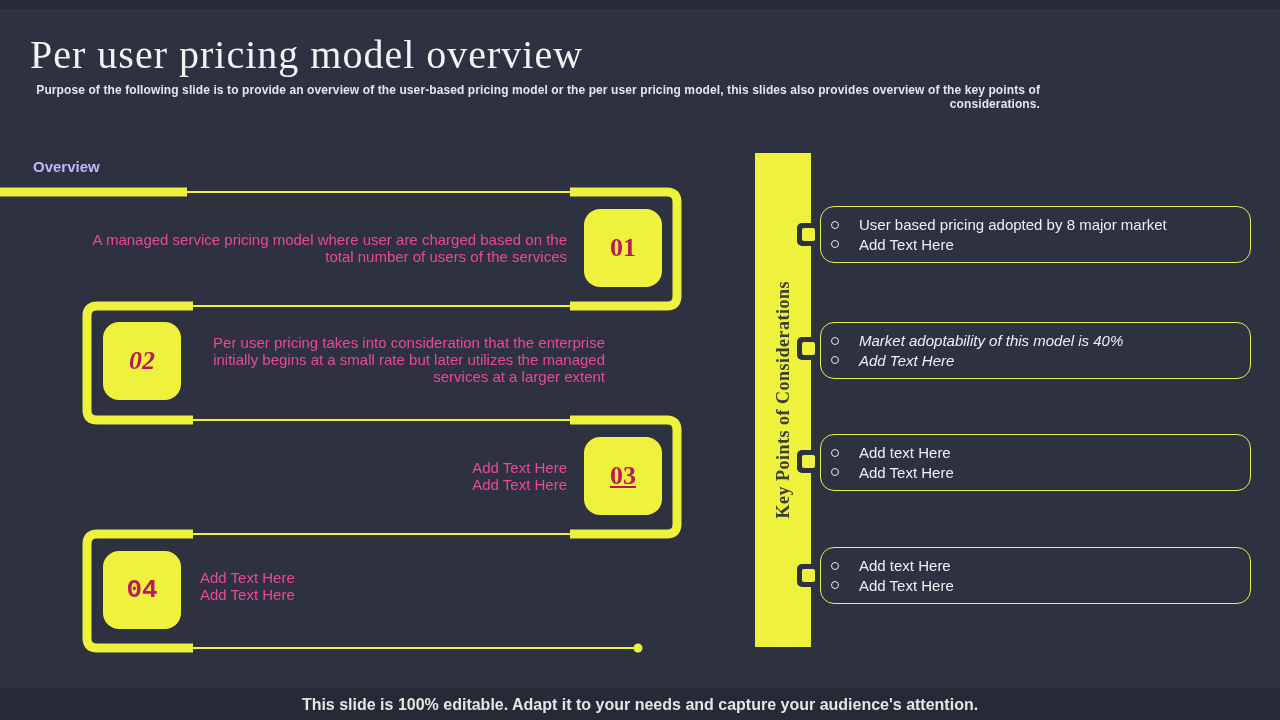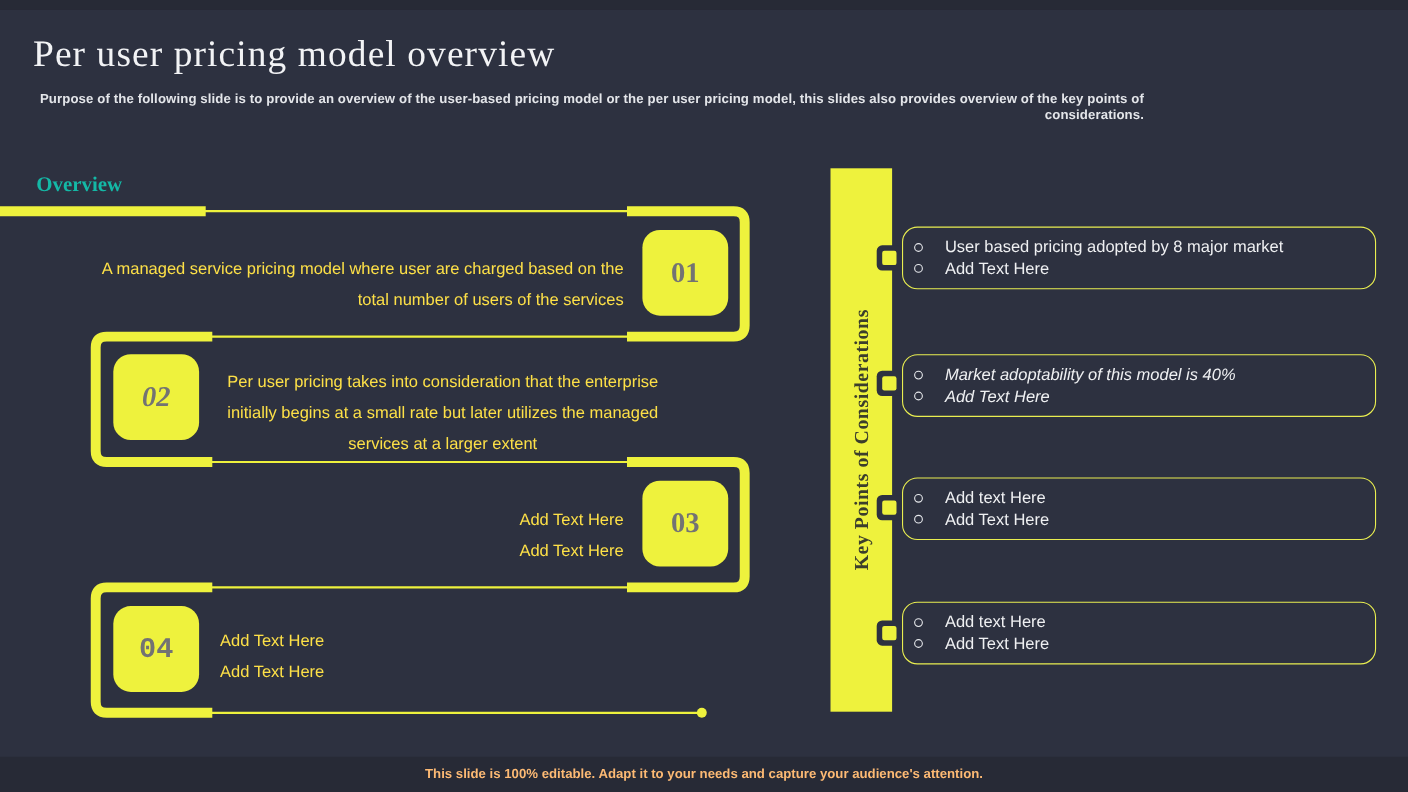--- a/index.html
+++ b/index.html
@@ -11,52 +11,52 @@
     overflow: hidden;
     color: #eceef0;
   }
   .slide { position:absolute; inset:0; width:1280px; height:720px; background:#2d3140; }
   .band-top { position:absolute; left:0; top:0; width:1280px; height:9px; background:#272a36; }
   .band-bottom { position:absolute; left:0; top:688px; width:1280px; height:32px; background:#272a36; }
 
   .title {
     position:absolute; left:30px; top:31px;
     font-family:"Liberation Serif", serif;
-    font-size:34px; font-weight:400; color:#f2f3f5; letter-spacing:1px;
+    font-size:40px; font-weight:400; color:#f2f3f5; letter-spacing:1px;
   }
   .subtitle {
     position:absolute; left:30px; top:83px; width:1010px;
     font-size:12px; font-weight:700; color:#e4e6ea; letter-spacing:0.1px;text-align:right;
   }
   .overview-heading {
     position:absolute; left:33px; top:158px;
-    font-family:Liberation Serif, serif;
-    font-size:19px; font-weight:700; color:#14b8a6;
+    font-family:Liberation Sans, sans-serif;
+    font-size:15px; font-weight:700; color:#c4b5fd;
   }
 
   svg.connector { position:absolute; left:0; top:0; pointer-events:none; }
 
   .num-square {
     position:absolute; width:78px; height:78px;
     background:#eef23d; border-radius:16px;
     display:flex; align-items:center; justify-content:center;
     font-family:"Liberation Serif", serif; font-weight:700;
-    font-size:26px; color:#737373;
+    font-size:26px; color:#be185d;
   }
   .sq-01 { left:584px; top:209px; }
   .sq-02 { left:103px; top:322px;font-style:italic; }
-  .sq-03 { left:584px; top:437px; }
+  .sq-03 { left:584px; top:437px;text-decoration:underline; }
   .sq-04 { left:103px; top:551px;font-family:Liberation Mono, monospace; }
 
   .item-text {
-    position:absolute; font-size:15px; line-height:28px; color:#fde047;
+    position:absolute; font-size:15px; line-height:17px; color:#ec4899;
     white-space:pre-line;
   }
   .it-1 { right:713px; top:231px; width:480px; text-align:right; }
-  .it-2 { left:200px;  top:334px; width:405px; text-align:center; }
+  .it-2 { left:200px;  top:334px; width:405px; text-align:right; }
   .it-3 { right:713px; top:459px; width:300px; text-align:right; }
   .it-4 { left:200px;  top:569px; width:300px; text-align:left; }
 
   .banner {
     position:absolute; left:755px; top:153px; width:56px; height:494px;
     background:#eef23d;
     display:flex; align-items:center; justify-content:center;
   }
   .banner-text {
     writing-mode: vertical-rl;
@@ -83,21 +83,21 @@
   .node {
     position:absolute; left:797px; width:23px; height:23px;
     background:#2d3140; border-radius:5px;
     display:flex; align-items:center; justify-content:center;
   }
   .node-inner { width:13px; height:13px; background:#eef23d; border-radius:2px; }
   .nd-1 { top:223px; } .nd-2 { top:337px; } .nd-3 { top:450px; } .nd-4 { top:564px; }
 
   .footer {
     position:absolute; left:0; top:696px; width:1280px;
-    text-align:center; font-size:12px; font-weight:700; color:#fdba74;
+    text-align:center; font-size:16px; font-weight:700; color:#e5e5e5;
   }
 </style>
 </head>
 <body>
 
 <div class="slide">
   <div class="band-top"></div>
   <div class="band-bottom"></div>
 
   <div class="title">Per user pricing model overview</div>

